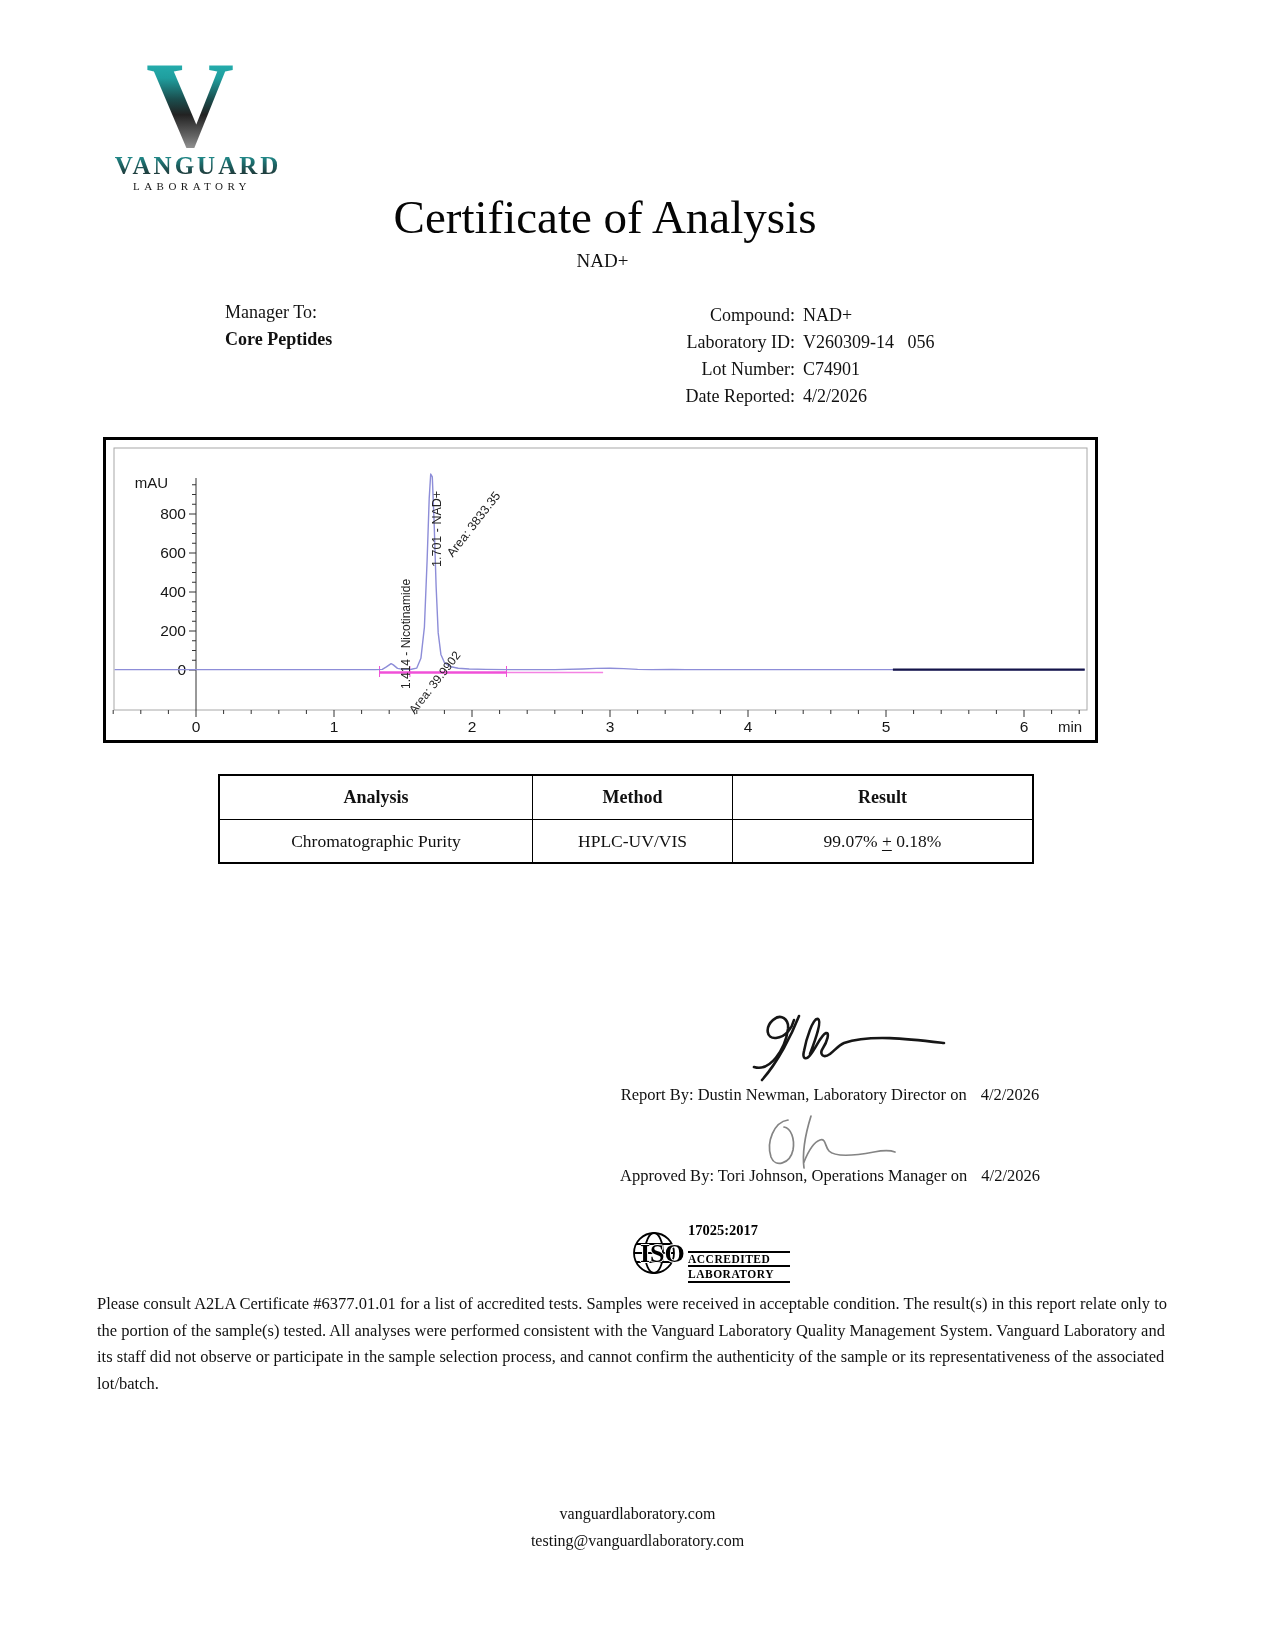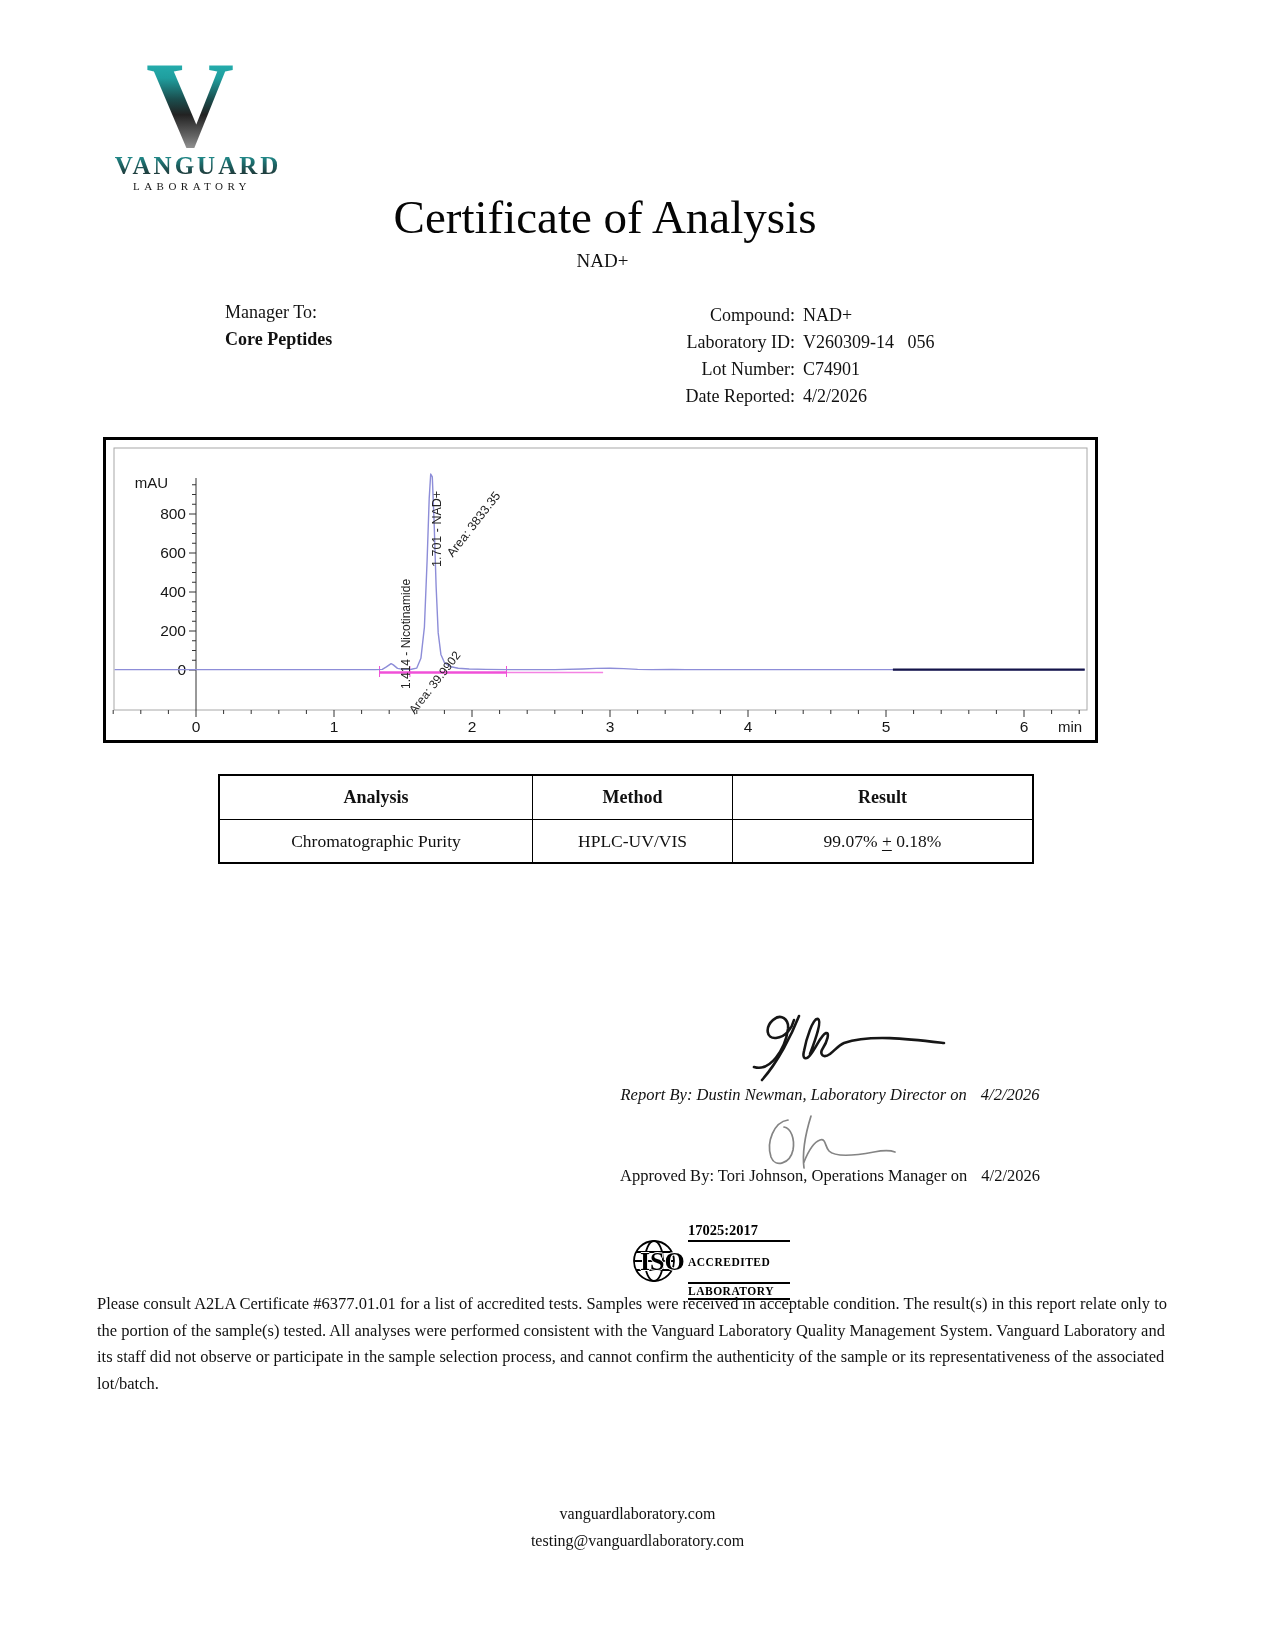--- a/index.html
+++ b/index.html
@@ -53,22 +53,22 @@
   
   .sig-line{left:530px;width:600px;text-align:center;font-size:16.5px;}
   .sig-date{margin-left:14px;}
 
   
   .iso{left:630px;top:1222px;display:flex;align-items:center;gap:6px;}
   .iso-globe{position:relative;width:52px;height:48px;}
   .iso-text{position:absolute;left:10px;top:10px;font-family:"Liberation Serif",serif;font-weight:bold;
             font-size:26px;color:#000;text-shadow:1px 0 0 #fff,-1px 0 0 #fff,0 1px 0 #fff,0 -1px 0 #fff;}
   .iso-stack{font-family:"Liberation Serif",serif;font-weight:bold;color:#000;width:102px;}
-  .iso-row1{font-size:14.5px;border-bottom:2px solid #000;padding-bottom:1px;}
-  .iso-row2{font-size:11.5px;letter-spacing:.5px;border-bottom:2px solid #000;padding:14px 0;}
+  .iso-row1{font-size:14.5px;border-bottom:2px solid #000;padding-bottom:12px;}
+  .iso-row2{font-size:11.5px;letter-spacing:.5px;border-bottom:2px solid #000;padding:0 0;}
   .iso-row3{font-size:11.5px;letter-spacing:.5px;border-bottom:2px solid #000;padding:1px 0;}
 
   
   .disclaimer{left:97px;top:1291px;width:1082px;text-align:left;font-size:16.5px;line-height:26.5px;}
   .footer-site{left:0;top:1505px;width:1275px;text-align:center;font-size:16px;}
   .footer-mail{left:0;top:1532px;width:1275px;text-align:center;font-size:16px;}
 </style>
 </head>
 <body>
 
@@ -205,21 +205,21 @@
       </table>
   </div>
 
   <svg class="abs" style="left:742px;top:1010px;" width="210" height="75" viewBox="0 0 210 75">
     <g fill="none" stroke="#161616" stroke-width="2.6" stroke-linecap="round">
       <path d="M57,6 C50,24 36,52 20,70"></path>
       <path d="M12,57 C28,62 43,40 46,19 C47,9 39,3 31,10 C23,17 24,29 34,28 C44,27 50,18 52,10"></path>
       <path d="M68,44 C74,28 80,11 76,9 C71,7 64,30 62,41 C60,49 64,51 69,44 C75,36 79,25 84,23 C88,22 85,32 81,38 C77,44 81,49 88,44 C93,40 97,35 102,33 C128,24 168,29 202,33"></path>
     </g>
   </svg>
-  <div class="abs sig-line" style="top:1085px;font-style:italic;">
+  <div class="abs sig-line" style="top:1085px;">
     <span>Report By: Dustin Newman, Laboratory Director on</span><span class="sig-date">4/2/2026</span>
   </div>
 
   <svg class="abs" style="left:758px;top:1112px;" width="165" height="58" viewBox="0 0 165 58">
     <g fill="none" stroke="#848484" stroke-width="1.7" stroke-linecap="round">
       <path d="M30,8 C16,10 8,30 13,45 C17,56 32,52 35,38 C37,27 33,16 26,15"></path>
       <path d="M53,4 C48,20 44,40 46,56"></path>
       <path d="M46,50 C50,40 56,30 62,28 C68,26 67,35 71,39 C78,46 100,43 116,40 C126,38 132,38 137,40"></path>
     </g>
   </svg>

